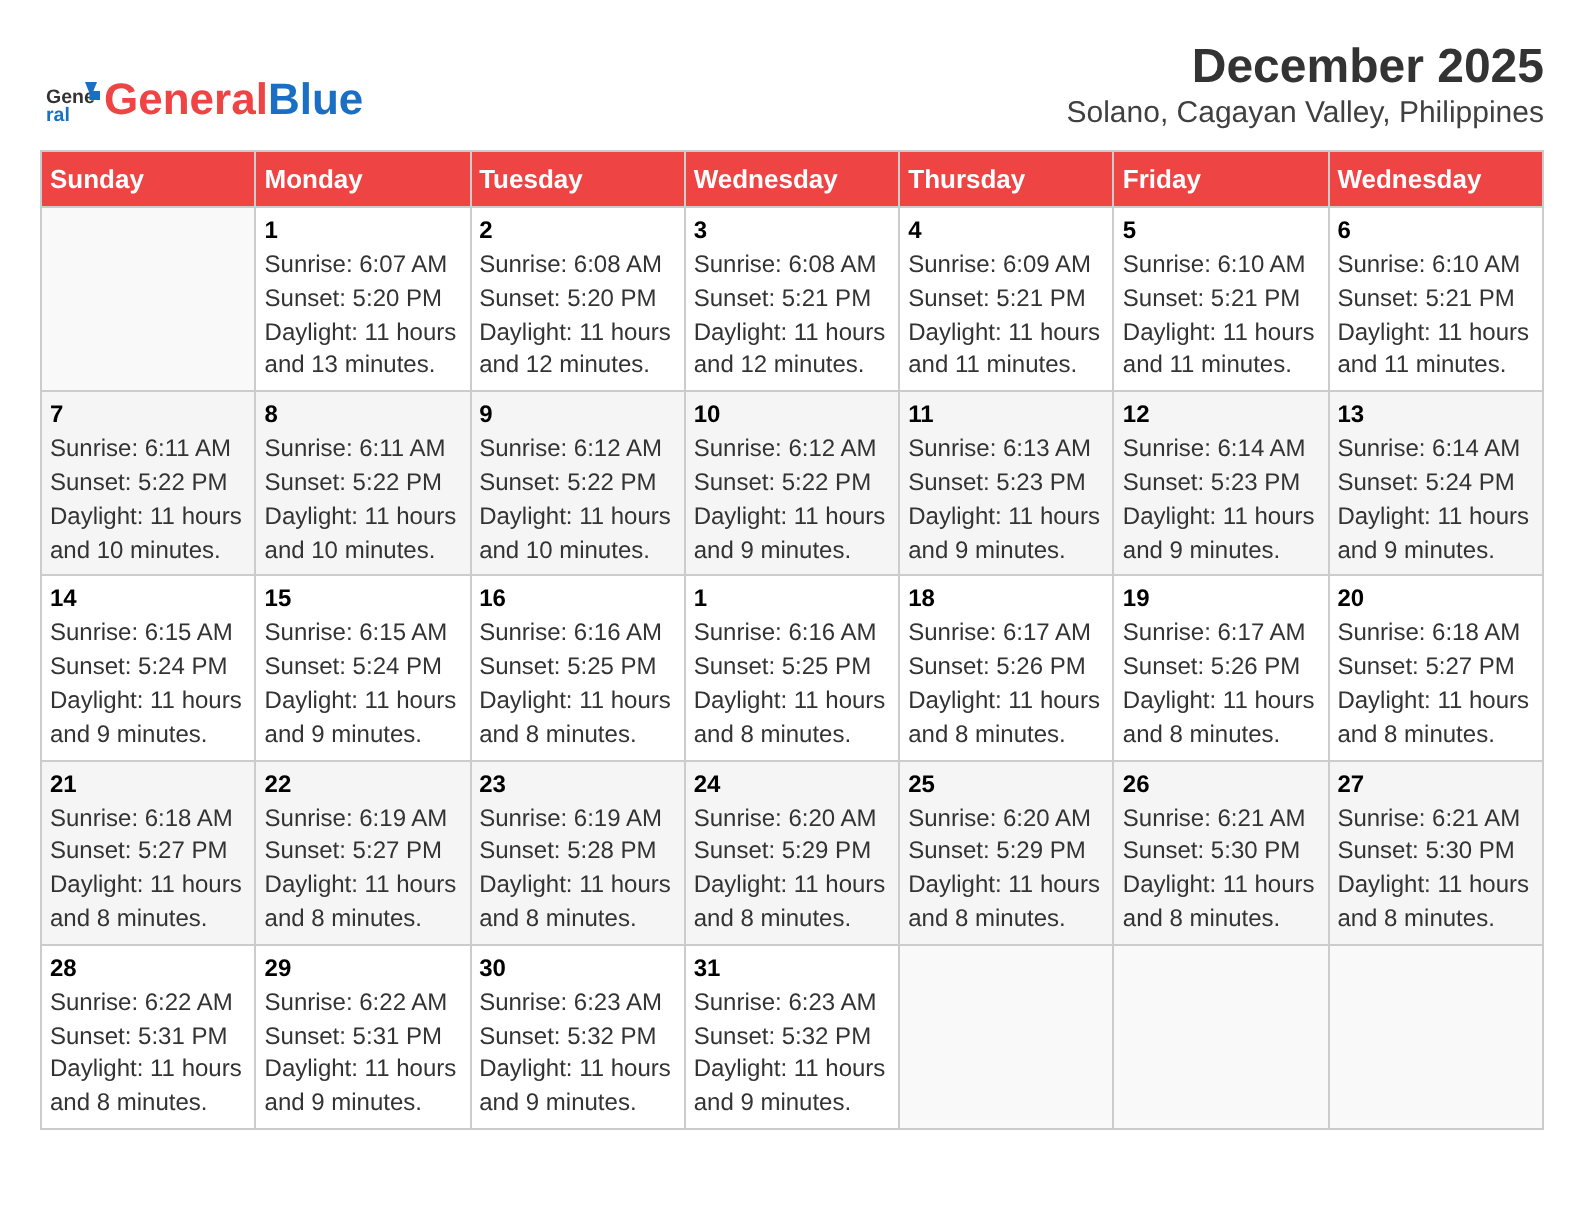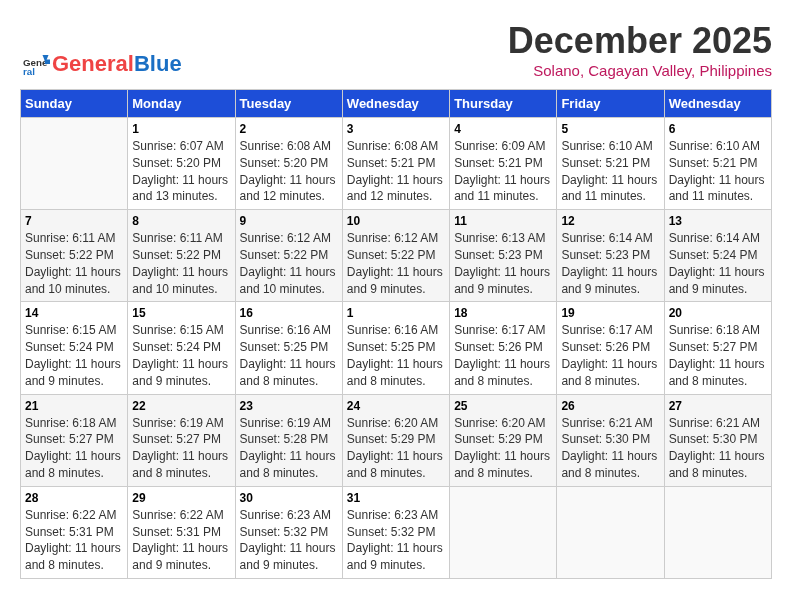--- a/index.html
+++ b/index.html
@@ -24,35 +24,35 @@
     .logo-blue { color: #1a6fc4; }
     .logo-icon {
       width: 30px;
       height: 30px;
       margin-right: 2px;
     }
     .title-block {
       text-align: right;
     }
     .month-title {
-      font-size: 36px;
+      font-size: 24px;
       font-weight: bold;
       color: #333;
     }
     .subtitle {
       font-size: 15px;
-      color: #be185d;
+      color: #404040;
     }
     table {
       width: 100%;
       border-collapse: collapse;
       font-size: 11px;
     }
     thead tr th {
-      background-color: #1d4ed8;
+      background-color: #ef4444;
       color: #fff;
       padding: 6px 4px;
       text-align: left;
       font-size: 13px;
       font-weight: bold;
       border: 1px solid #ccc;
     }
     tbody tr td {
       border: 1px solid #ccc;
       padding: 4px;

